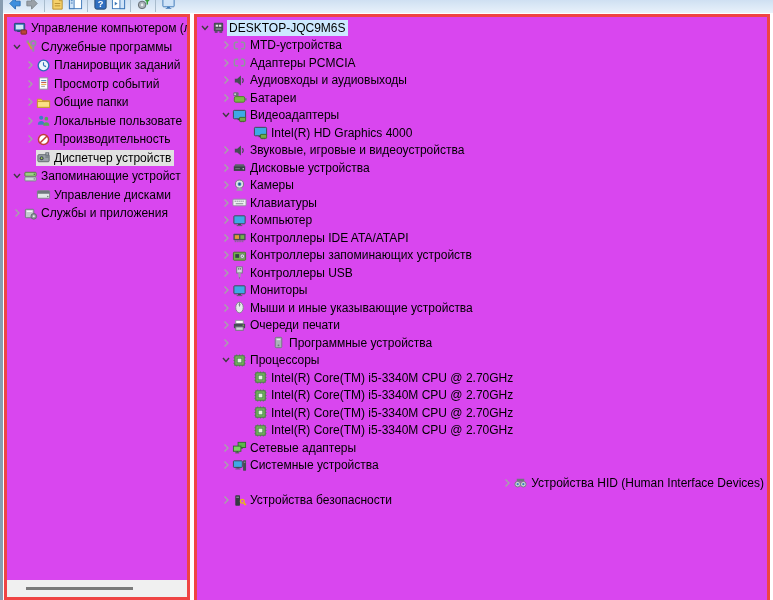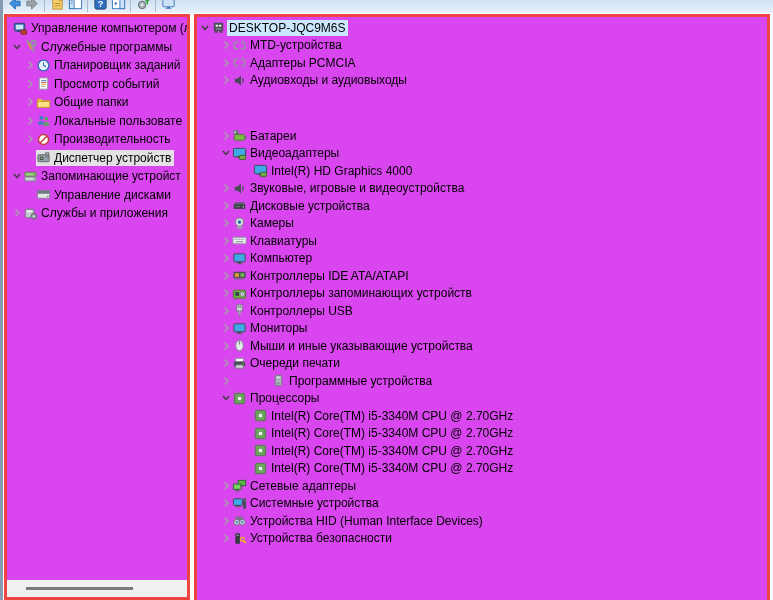--- a/index.html
+++ b/index.html
@@ -342,21 +342,21 @@
           <span class="grp">
             <span class="ico">
               <svg width="15" height="15" viewBox="0 0 16 16">
                 <path d="M3 6 h2.6 L9.5 2.6 v10.8 L5.6 10 H3 z" fill="#454c54"></path>
                 <path d="M11 5.5 q2 2.5 0 5" fill="none" stroke="#454c54" stroke-width="1.2"></path>
               </svg>
             </span>
             <span class="lbl">Аудиовходы и аудиовыходы</span>
           </span>
         </div>
-        <div class="row" style="height: 17.5px; padding-left: 23px; margin-top: 38px;">
+        <div class="row" style="height: 17.5px; padding-left: 23px;">
           <span class="chev">
             <svg width="10" height="10" viewBox="0 0 10 10">
               <path d="M3.5 1.5 L7 5 L3.5 8.5" stroke="#a6a6a6" stroke-width="1.3" fill="none"></path>
             </svg>
           </span>
           <span class="grp">
             <span class="ico">
               <svg width="15" height="15" viewBox="0 0 16 16">
                 <rect x="1.5" y="2.5" width="5.5" height="4" rx="1" fill="#6b7178"></rect>
                 <circle cx="3.3" cy="4.5" r="1" fill="#cfd4d8"></circle>
@@ -788,21 +788,21 @@
                 <rect x="1.5" y="3" width="9.5" height="7" rx="0.8" fill="#3ea9e6" stroke="#3c454d"></rect>
                 <rect x="4.8" y="10" width="3" height="1.2" fill="#3c454d"></rect>
                 <rect x="3.6" y="11.2" width="5.4" height="1" fill="#5a636b"></rect>
                 <rect x="11.8" y="2.5" width="3.2" height="11" rx="0.5" fill="#454c54"></rect>
                 <rect x="12.6" y="4" width="1.6" height="1" fill="#9aa1a8"></rect>
               </svg>
             </span>
             <span class="lbl">Системные устройства</span>
           </span>
         </div>
-        <div class="row" style="height: 17.5px; padding-left: 23px;">
+        <div class="row" style="height: 17.5px; padding-left: 23px; justify-content: flex-end;">
           <span class="chev">
             <svg width="10" height="10" viewBox="0 0 10 10">
               <path d="M3.5 1.5 L7 5 L3.5 8.5" stroke="#a6a6a6" stroke-width="1.3" fill="none"></path>
             </svg>
           </span>
           <span class="grp">
             <span class="ico">
               <svg width="15" height="15" viewBox="0 0 16 16">
                 <rect x="4" y="4" width="8" height="3" fill="#70777e"></rect>
                 <circle cx="5" cy="9.8" r="3" fill="#cdd3d8" stroke="#70777e"></circle>

